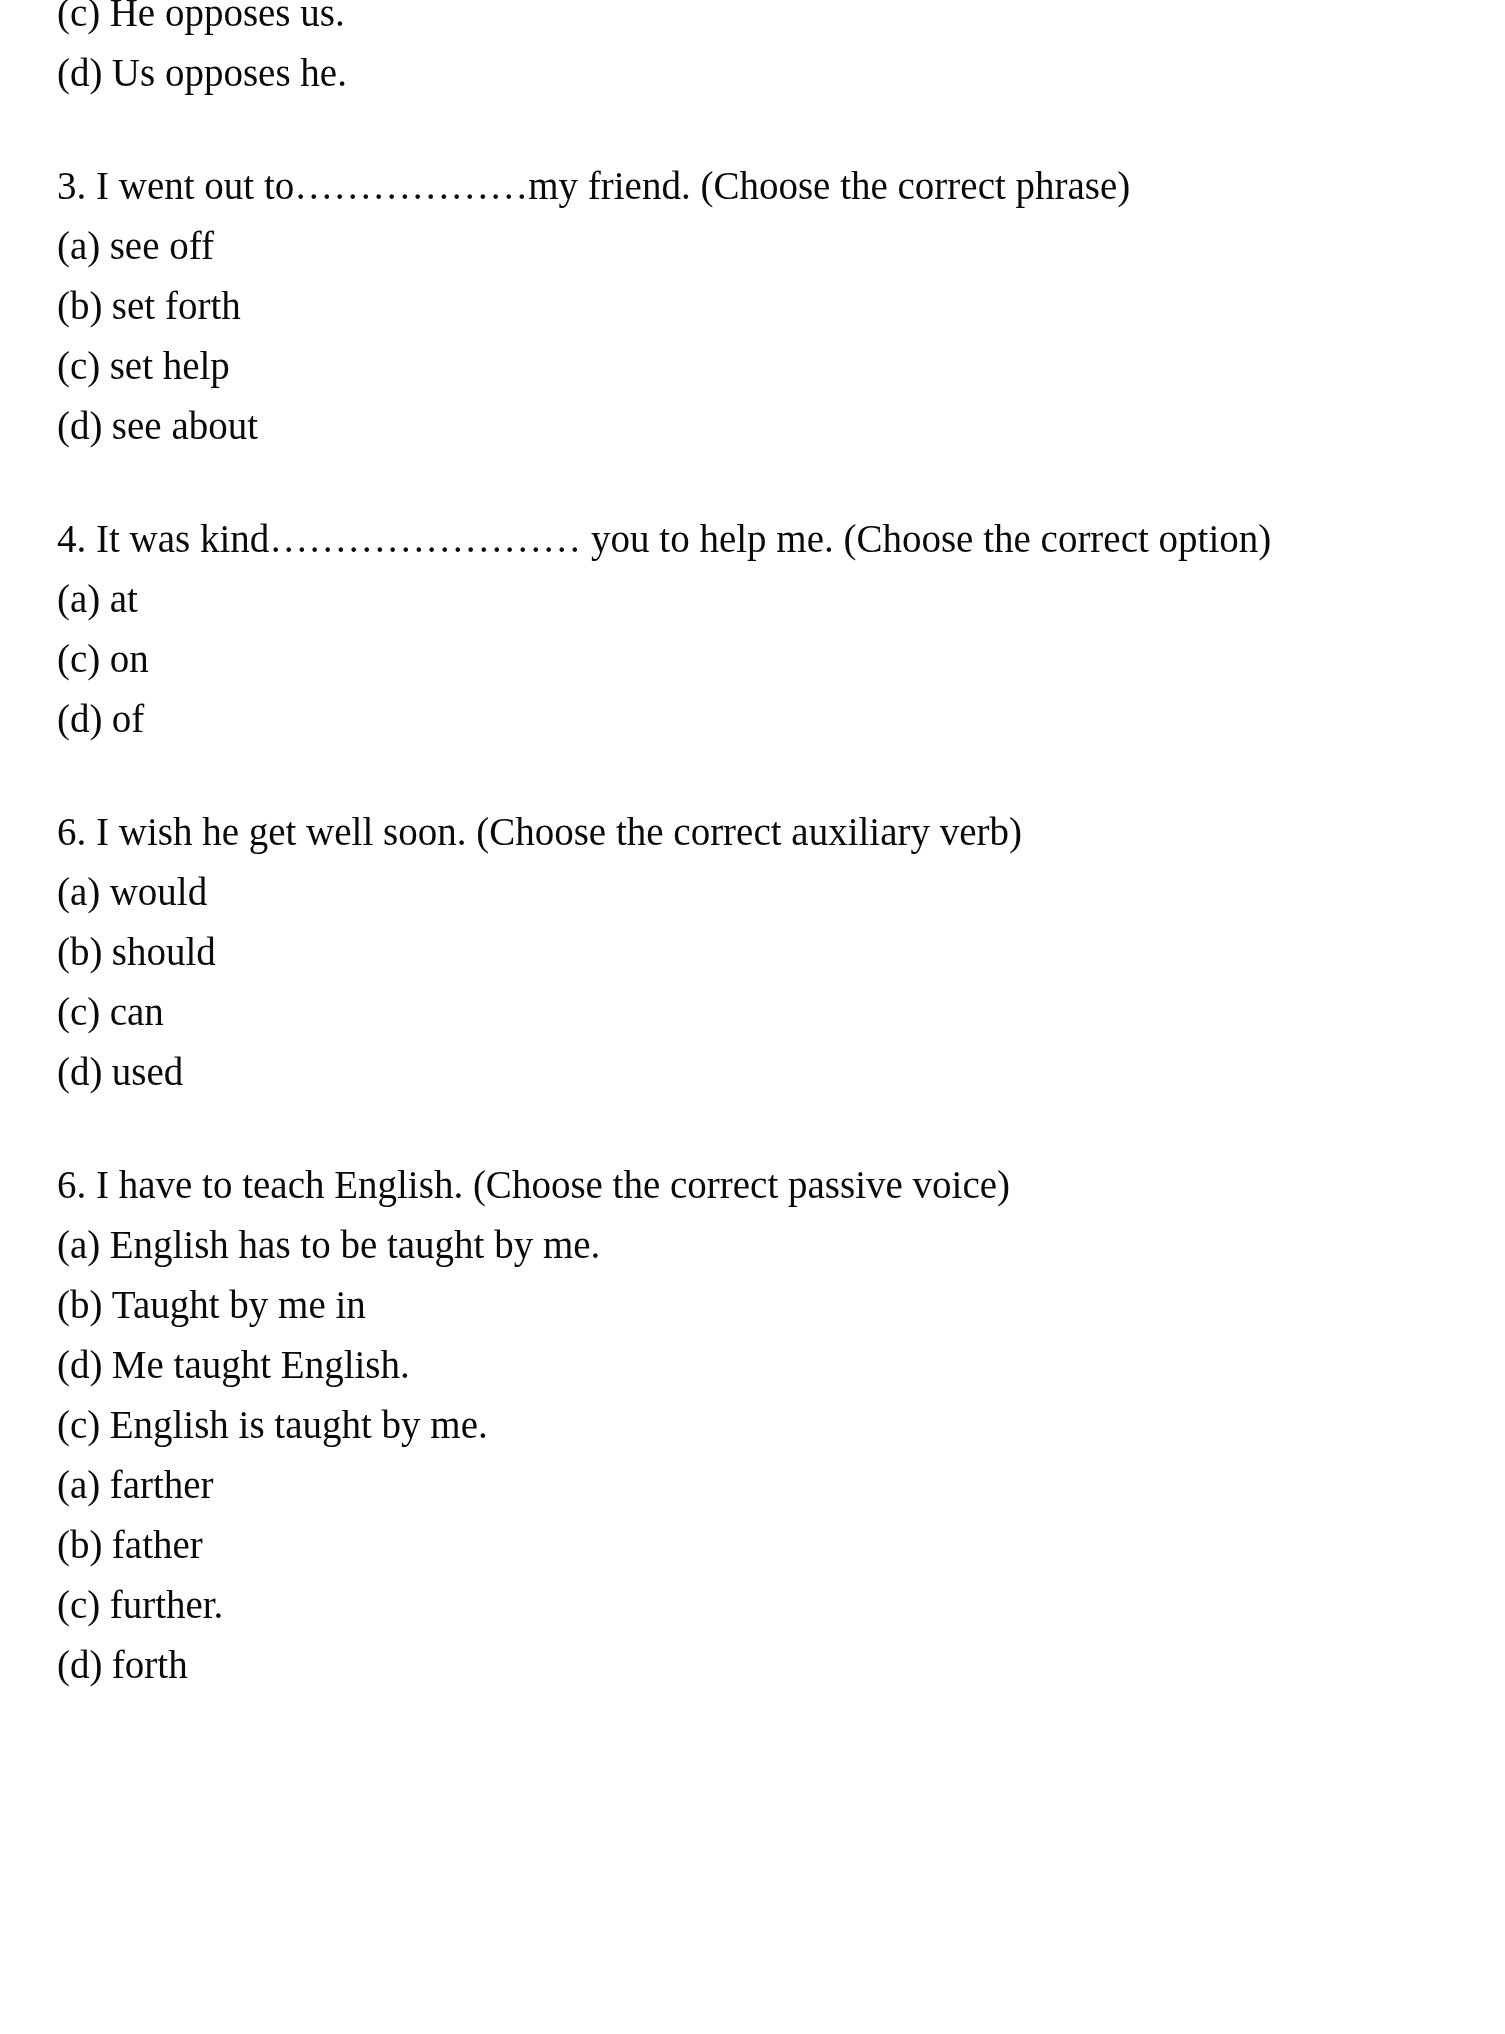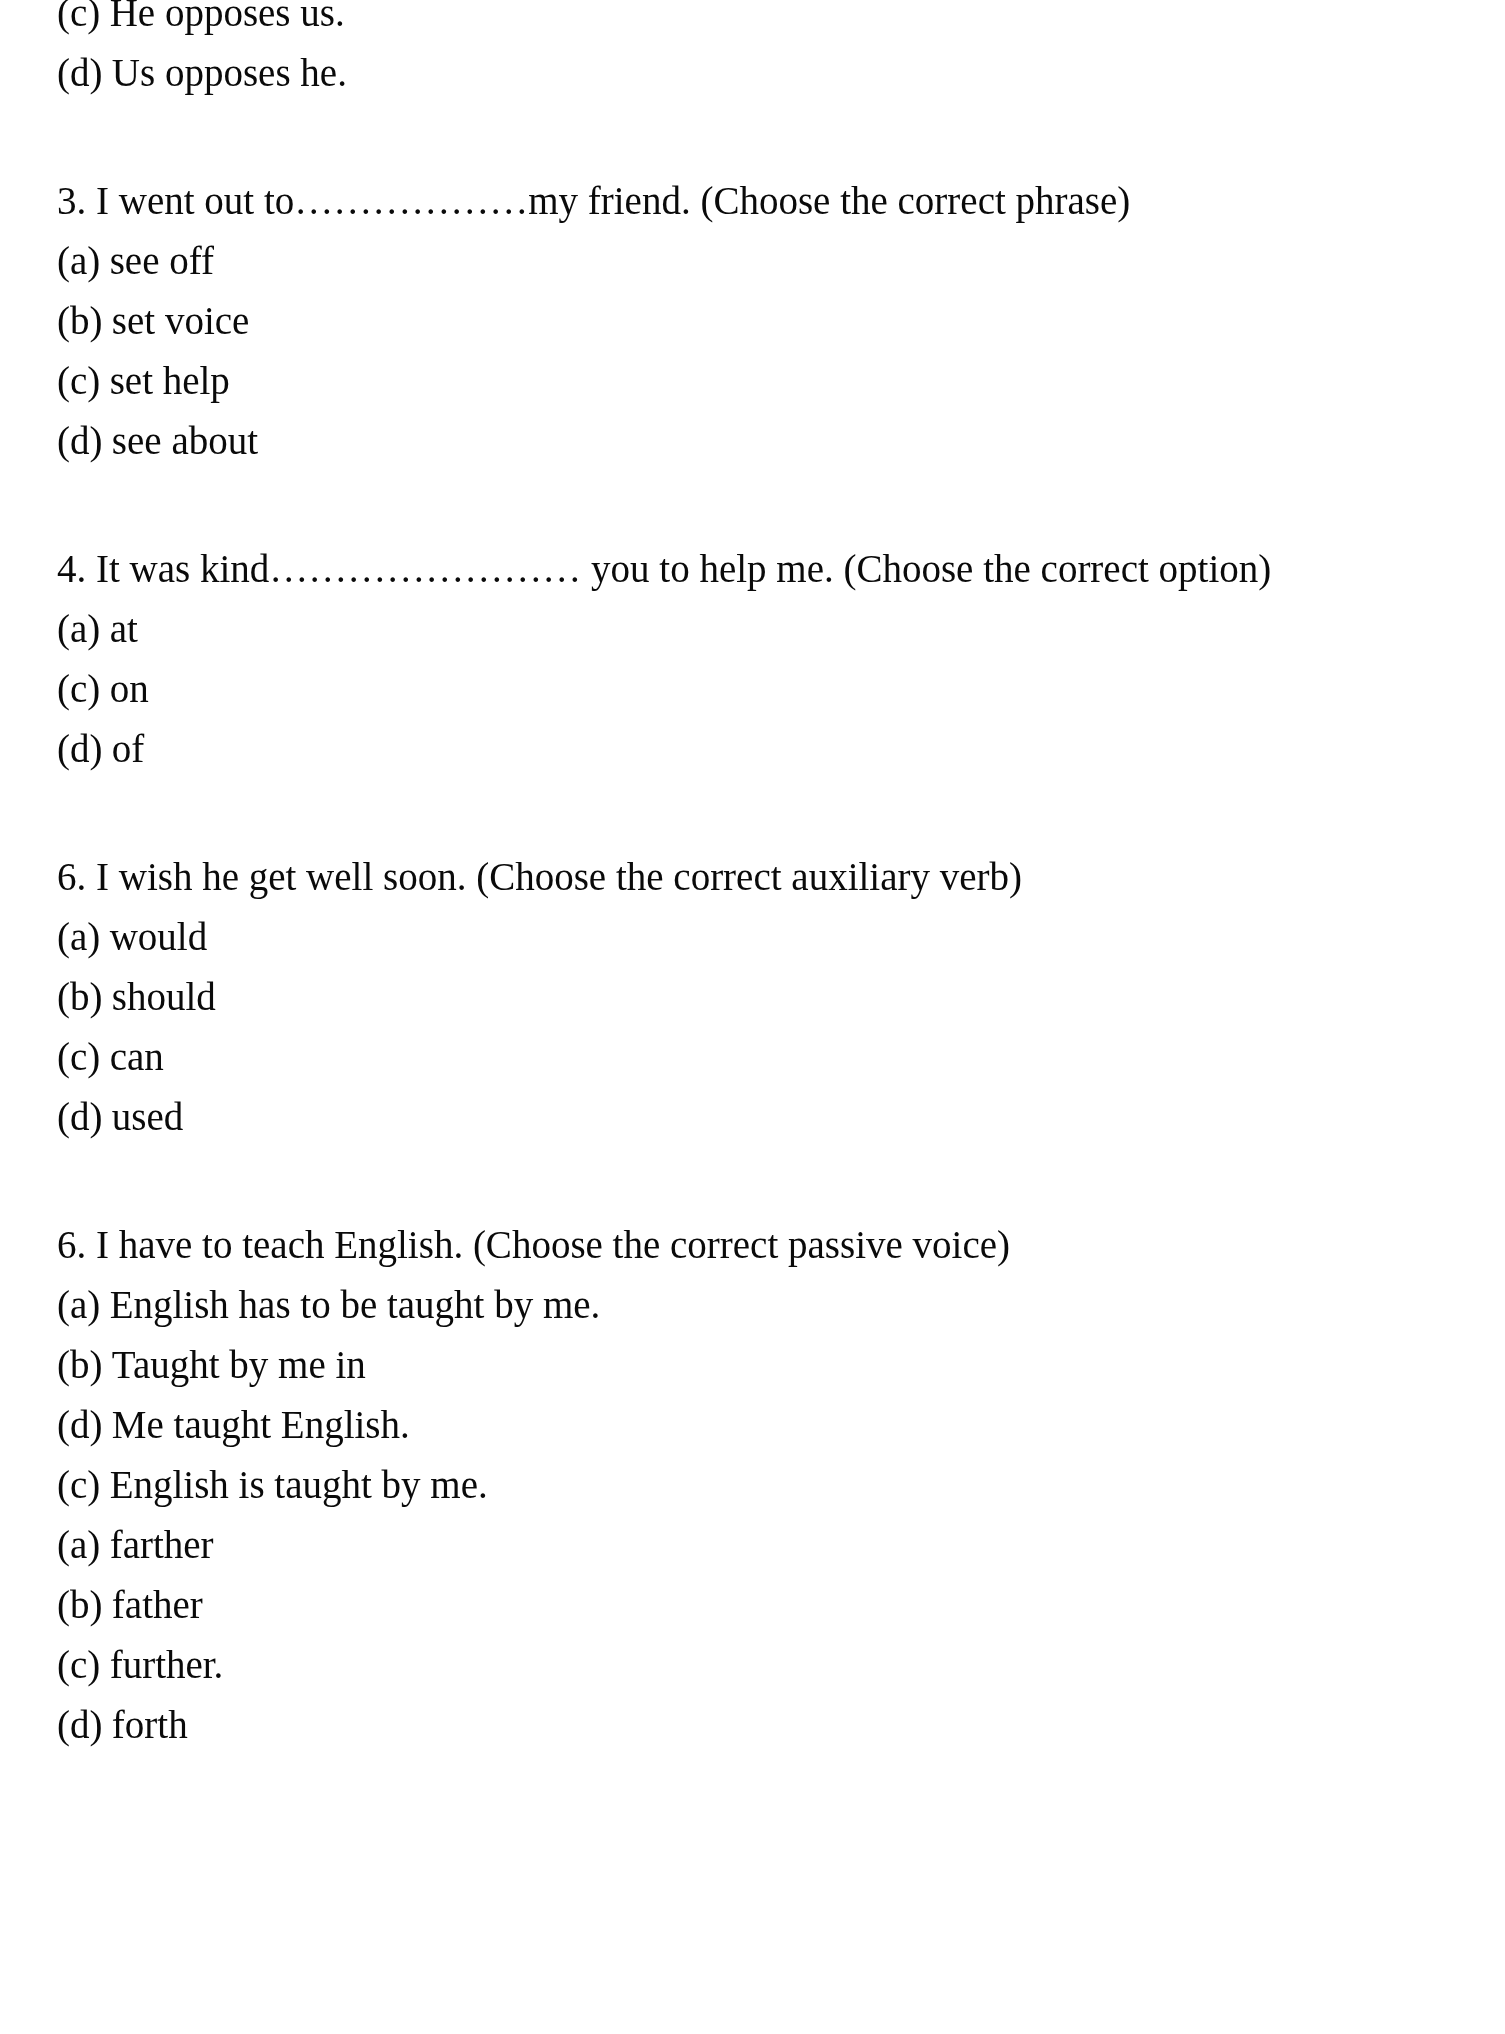--- a/index.html
+++ b/index.html
@@ -16,37 +16,37 @@
     padding: 0 40px 0 57px;
     font-family: "Liberation Serif", "DejaVu Serif", serif;
     font-size: 39px;
     line-height: 60px;
     color: #0a0a0a;
     -webkit-font-smoothing: antialiased;
   }
   p { margin: 0; }
   .line { white-space: pre-wrap; }
   .first-line { margin-top: -17px; }
-  .prompt { margin-top: 68px; }
+  .prompt { margin-top: 53px; }
   .opt-text { margin-left: 0.24em; }
 </style>
 </head>
 <body>
 
 <div class="doc">
 
   <div class="block">
     <p class="line option first-line"><span class="opt-label">(c)</span><span class="opt-text">He opposes us.</span></p>
     <p class="line option"><span class="opt-label">(d)</span><span class="opt-text">Us opposes he.</span></p>
   </div>
 
   <section class="block question">
     <p class="line prompt">3. I went out to………………my friend. (Choose the correct phrase)</p>
     <p class="line option"><span class="opt-label">(a)</span><span class="opt-text">see off</span></p>
-    <p class="line option"><span class="opt-label">(b)</span><span class="opt-text">set voice</span></p>
+    <p class="line option"><span class="opt-label">(b)</span><span class="opt-text">set forth</span></p>
     <p class="line option"><span class="opt-label">(c)</span><span class="opt-text">set help</span></p>
     <p class="line option"><span class="opt-label">(d)</span><span class="opt-text">see about</span></p>
   </section>
 
   <section class="block question">
     <p class="line prompt">4. It was kind…………………… you to help me. (Choose the correct option)</p>
     <p class="line option"><span class="opt-label">(a)</span><span class="opt-text">at</span></p>
     <p class="line option"><span class="opt-label">(c)</span><span class="opt-text">on</span></p>
     <p class="line option"><span class="opt-label">(d)</span><span class="opt-text">of</span></p>
   </section>

